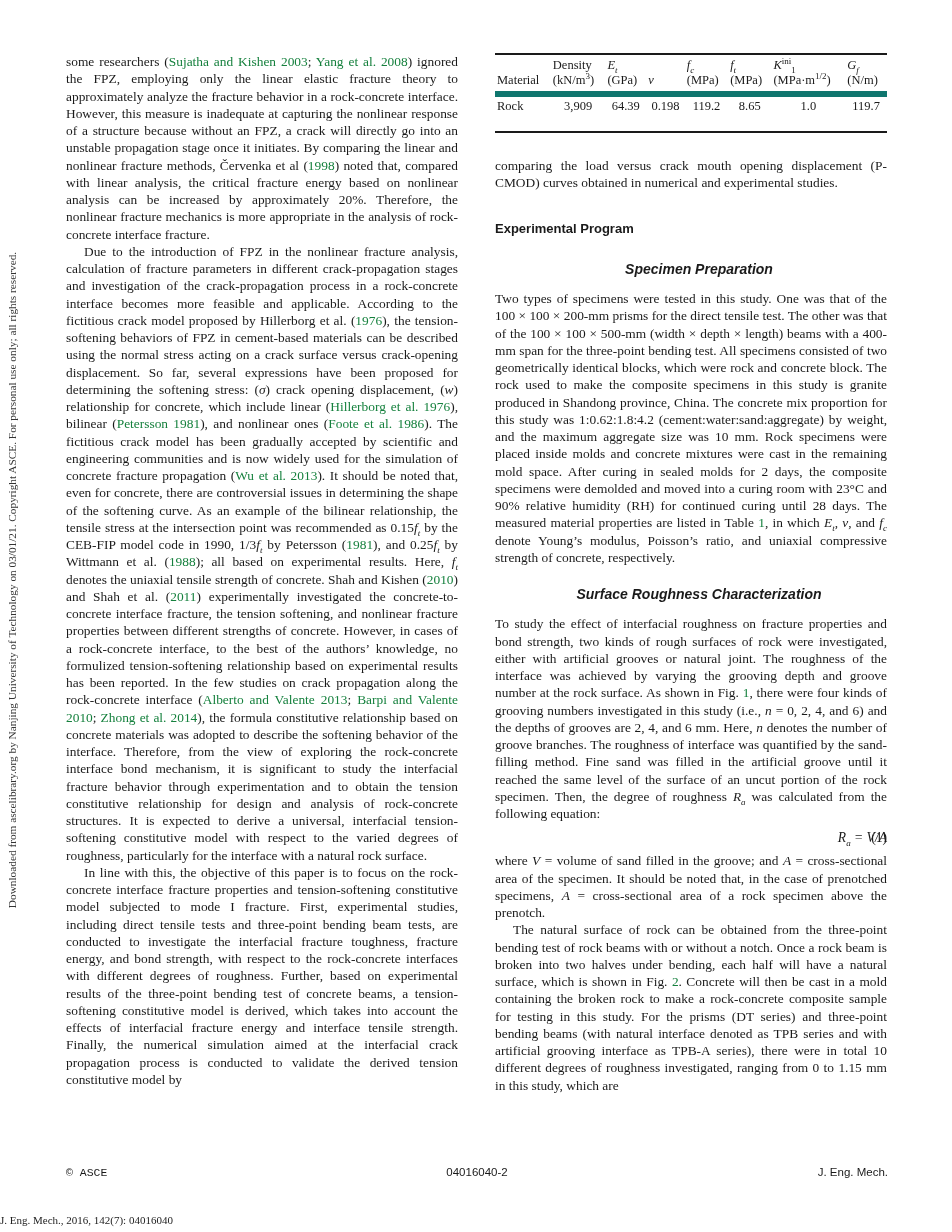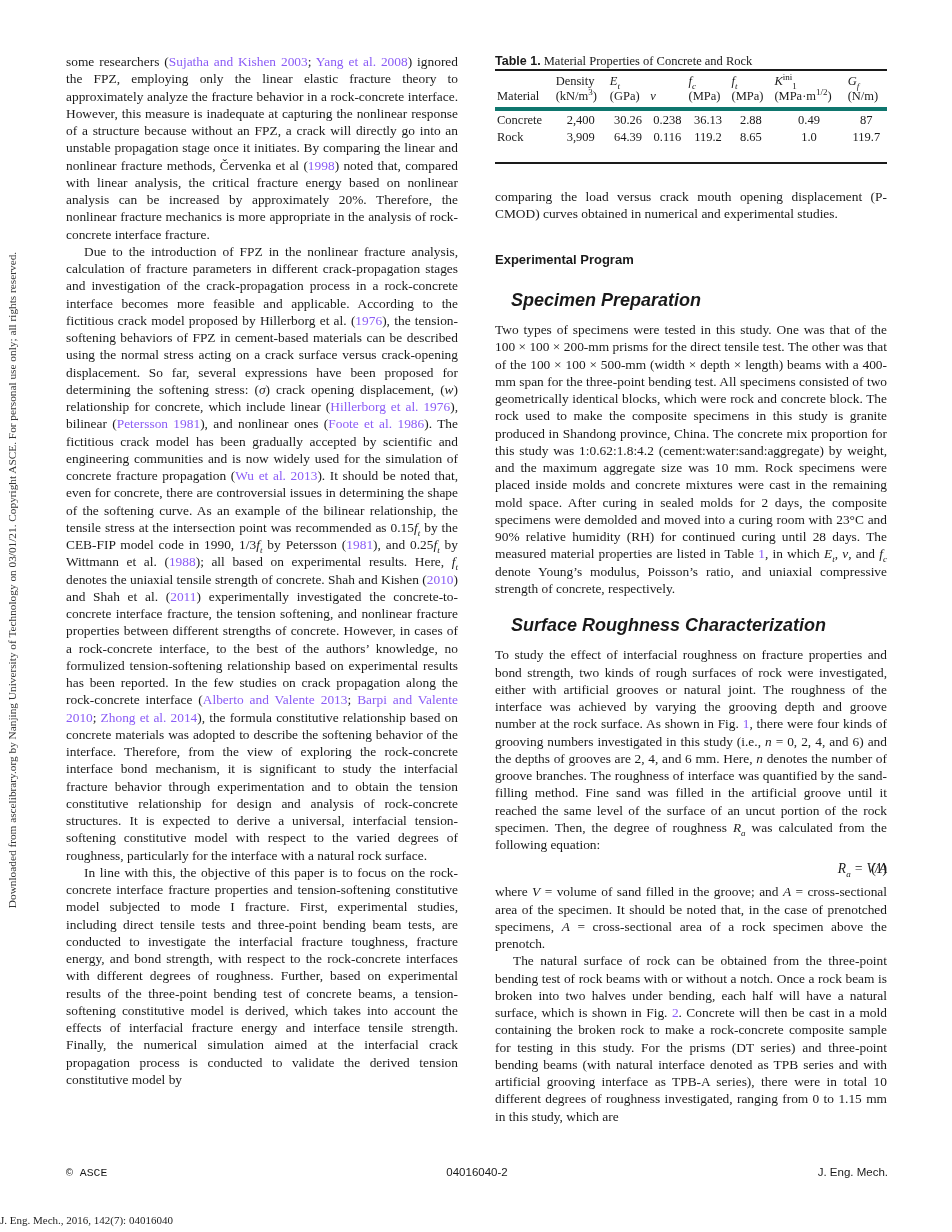--- a/index.html
+++ b/index.html
@@ -17,40 +17,40 @@
       font-size: 11.3px; color: #333;
     }
     .col {
       position: absolute; top: 53px; width: 392px;
       font-size: 13.4px; line-height: 17.25px; text-align: justify;
     }
     .col-left { left: 66px; }
     .col-right { left: 495px; }
     .col p { margin: 0; hyphens: none; }
     .col p.indent { text-indent: 18px; }
-    .link { color: #8b5cf6; }
+    .link { color: #15803d; }
     .ital { font-style: italic; }
     sub, sup { font-size: 9px; line-height: 0; }
     .table-caption { font-size: 12.5px; line-height: 16px; margin: 0 0 4px 0; }
     .table-caption b { font-family: "Liberation Sans", sans-serif; font-weight: bold; }
     table.mat {
       width: 100%; border-collapse: collapse; font-size: 12.5px; line-height: 15px;
       border-top: 2px solid #1a1a1a; border-bottom: 2px solid #1a1a1a;
     }
-    table.mat th { font-weight: normal; vertical-align: bottom; padding: 3px 2px 3px 2px; border-bottom: 4px solid #0f766e; }
+    table.mat th { font-weight: normal; vertical-align: bottom; padding: 3px 2px 3px 2px; border-bottom: 6px solid #0f766e; }
     table.mat td { padding: 2px 2px 0px 2px; text-align: center; }
     table.mat tr.last td { padding-bottom: 17px; }
     table.mat th.lft, table.mat td.lft { text-align: left; }
     h2.section {
       font-family: "Liberation Sans", sans-serif; font-weight: bold; font-size: 13px;
       margin: 28px 0 24px 0; text-align: left;
     }
     h3.subsection {
       font-family: "Liberation Sans", sans-serif; font-weight: bold; font-style: italic;
-      font-size: 18px; margin: 0 0 12px 16px; text-align: left;
+      font-size: 14px; margin: 0 0 12px 16px; text-align: center;
     }
     h3.subsection.spaced { margin-top: 20px; }
     .equation {
       position: relative; height: 30px; display: flex; align-items: center; justify-content: flex-end;
       font-size: 13.6px;
     }
     .equation .eq-num { position: absolute; right: 0; }
     .footer {
       position: absolute; top: 1166px; left: 66px; width: 822px; height: 16px;
       font-family: "Liberation Sans", sans-serif; font-size: 11.5px;
@@ -74,50 +74,39 @@
 <div class="col col-left">
   <p><span>some researchers (</span><span class="link">Sujatha and Kishen 2003</span><span>; </span><span class="link">Yang et al. 2008</span><span>) ignored the FPZ, employing only the linear elastic fracture theory to approximately analyze the fracture behavior in a rock-concrete interface. However, this measure is inadequate at capturing the non­linear response of a structure because without an FPZ, a crack will directly go into an unstable propagation stage once it initiates. By comparing the linear and nonlinear fracture methods, Červenka et al (</span><span class="link">1998</span><span>) noted that, compared with linear analysis, the critical frac­ture energy based on nonlinear analysis can be increased by ap­proximately 20%. Therefore, the nonlinear fracture mechanics is more appropriate in the analysis of rock-concrete interface fracture.</span></p>
 
   <p class="indent"><span>Due to the introduction of FPZ in the nonlinear fracture analysis, calculation of fracture parameters in different crack-propagation stages and investigation of the crack-propagation process in a rock-concrete interface becomes more feasible and applicable. Accord­ing to the fictitious crack model proposed by Hillerborg et al. (</span><span class="link">1976</span><span>), the tension-softening behaviors of FPZ in cement-based materials can be described using the normal stress acting on a crack surface versus crack-opening displacement. So far, several expres­sions have been proposed for determining the softening stress: (</span><span class="ital">σ</span><span>) crack opening displacement, (</span><span class="ital">w</span><span>) relationship for concrete, which include linear (</span><span class="link">Hillerborg et al. 1976</span><span>), bilinear (</span><span class="link">Petersson 1981</span><span>), and nonlinear ones (</span><span class="link">Foote et al. 1986</span><span>). The fictitious crack model has been gradually accepted by scientific and engineering com­munities and is now widely used for the simulation of concrete frac­ture propagation (</span><span class="link">Wu et al. 2013</span><span>). It should be noted that, even for concrete, there are controversial issues in determining the shape of the softening curve. As an example of the bilinear relationship, the tensile stress at the intersection point was recommended as 0.15</span><span class="ital"><span>f</span><sub>t</sub></span><span> by the CEB-FIP model code in 1990, 1/3</span><span class="ital"><span>f</span><sub>t</sub></span><span> by Petersson (</span><span class="link">1981</span><span>), and 0.25</span><span class="ital"><span>f</span><sub>t</sub></span><span> by Wittmann et al. (</span><span class="link">1988</span><span>); all based on experimental results. Here, </span><span class="ital"><span>f</span><sub>t</sub></span><span> denotes the uniaxial tensile strength of concrete. Shah and Kishen (</span><span class="link">2010</span><span>) and Shah et al. (</span><span class="link">2011</span><span>) experimentally investigated the concrete-to-concrete interface fracture, the tension softening, and nonlinear fracture properties between different strengths of concrete. However, in cases of a rock-concrete inter­face, to the best of the authors’ knowledge, no formulized tension-softening relationship based on experimental results has been reported. In the few studies on crack propagation along the rock-concrete interface (</span><span class="link">Alberto and Valente 2013</span><span>; </span><span class="link">Barpi and Valente 2010</span><span>; </span><span class="link">Zhong et al. 2014</span><span>), the formula constitutive relationship based on concrete materials was adopted to describe the softening behavior of the interface. Therefore, from the view of exploring the rock-concrete interface bond mechanism, it is significant to study the interfacial fracture behavior through experimentation and to obtain the tension constitutive relationship for design and analysis of rock-concrete structures. It is expected to derive a universal, interfacial tension-softening constitutive model with respect to the varied degrees of roughness, particularly for the interface with a natural rock surface.</span></p>
 
   <p class="indent">In line with this, the objective of this paper is to focus on the rock-concrete interface fracture properties and tension-softening constitutive model subjected to mode I fracture. First, experimental studies, including direct tensile tests and three-point bending beam tests, are conducted to investigate the interfacial fracture toughness, fracture energy, and bond strength, with respect to the rock-concrete interfaces with different degrees of roughness. Fur­ther, based on experimental results of the three-point bending test of concrete beams, a tension-softening constitutive model is derived, which takes into account the effects of interfacial fracture energy and interface tensile strength. Finally, the numerical simu­lation aimed at the interfacial crack propagation process is con­ducted to validate the derived tension constitutive model by</p>
 </div>
 
 <div class="col col-right">
   <div>
-    <p class="table-caption"><b>Table 1.</b><span> Material Properties of Concrete and Rock</span></p>
     <table class="mat">
       <thead>
         <tr>
           <th class="lft"><span>Material</span></th>
           <th><span>Density</span><br><span>(kN/m</span><sup>3</sup><span>)</span></th>
           <th><span class="ital">E</span><sub class="ital">t</sub><br><span>(GPa)</span></th>
           <th><span class="ital">ν</span></th>
           <th><span class="ital">f</span><sub class="ital">c</sub><br><span>(MPa)</span></th>
           <th><span class="ital">f</span><sub class="ital">t</sub><br><span>(MPa)</span></th>
           <th><span class="ital">K</span><sup>ini</sup><sub>1</sub><br><span>(MPa·m</span><sup>1/2</sup><span>)</span></th>
           <th><span class="ital">G</span><sub class="ital">f</sub><br><span>(N/m)</span></th>
         </tr>
       </thead>
       <tbody>
-        <tr>
-          <td class="lft">Concrete</td>
-          <td>2,400</td>
-          <td>30.26</td>
-          <td>0.238</td>
-          <td>36.13</td>
-          <td>2.88</td>
-          <td>0.49</td>
-          <td>87</td>
-        </tr>
         <tr class="last">
           <td class="lft">Rock</td>
           <td>3,909</td>
           <td>64.39</td>
-          <td>0.116</td>
+          <td>0.198</td>
           <td>119.2</td>
           <td>8.65</td>
           <td>1.0</td>
           <td>119.7</td>
         </tr>
       </tbody>
     </table>
   </div>
 
   <p style="margin-top:24px">comparing the load versus crack mouth opening displacement (P-CMOD) curves obtained in numerical and experimental studies.</p>

